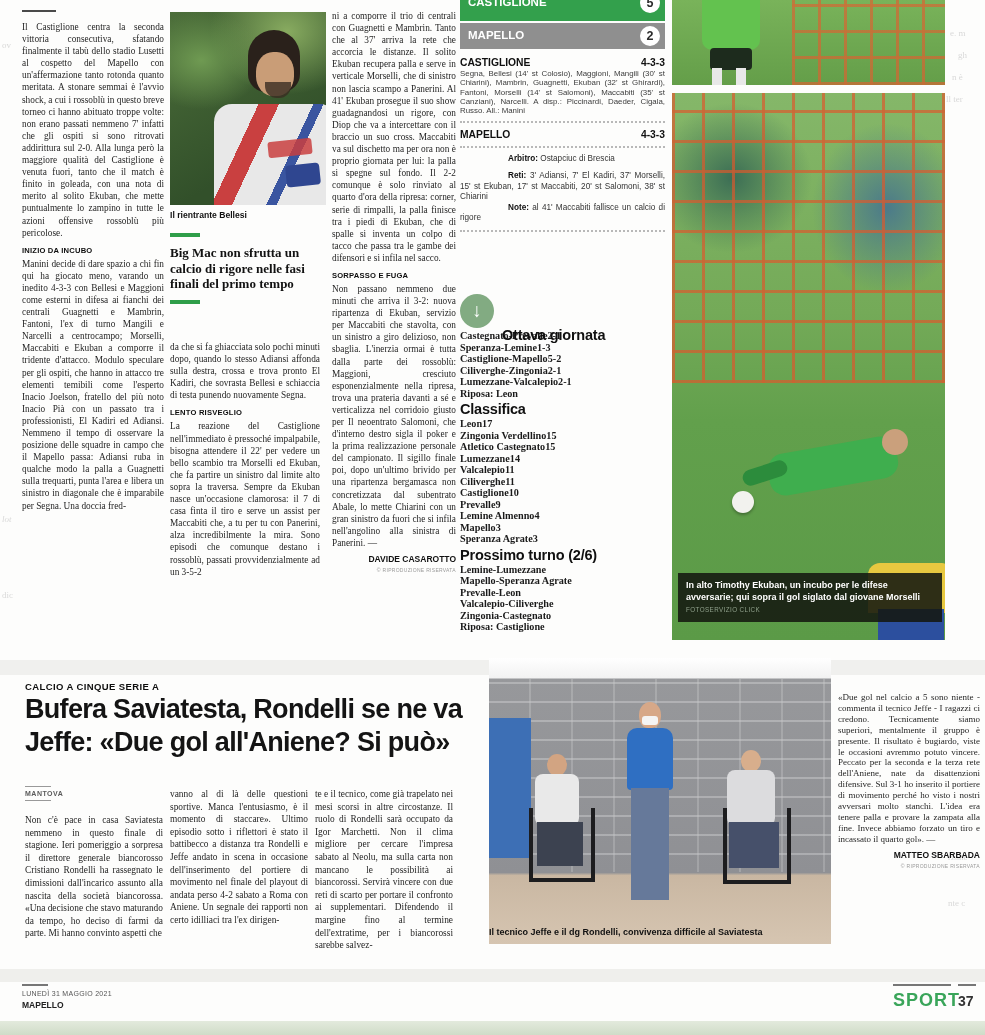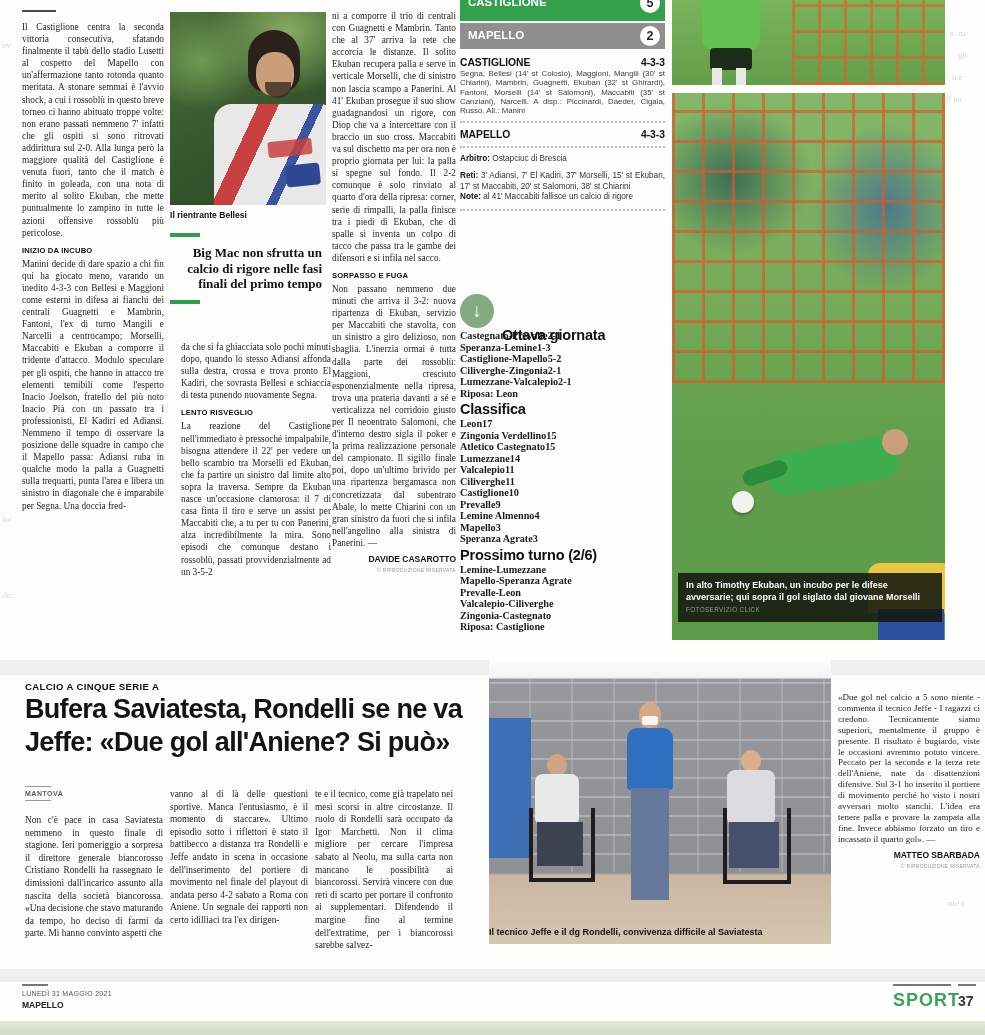--- a/index.html
+++ b/index.html
@@ -24,21 +24,21 @@
   .sbbar1{position:relative;height:21px;background:#33a04c;overflow:hidden;}
   .sbbar2{position:relative;height:26px;background:#8f8f8f;margin-top:2px;}
   .sbteam{font-family:"Liberation Sans",sans-serif;font-weight:bold;color:#fff;font-size:11.5px;}
   .scorecircle{position:absolute;width:20px;height:20px;background:#fff;border-radius:50%;
                text-align:center;font:bold 12.5px/20px "Liberation Sans",sans-serif;color:#2b2b2b;}
   .sbhead{display:flex;justify-content:space-between;font-family:"Liberation Sans",sans-serif;
           font-weight:bold;font-size:10.3px;color:#101010;}
   .sbl{font:7.9px/9.3px "Liberation Sans",sans-serif;color:#3c3c3c;text-align:justify;margin:1px 0 0;}
   .dot{border-top:2px dotted #b8b8b8;margin:6px 0;}
   .inf{font:8.2px/10.6px "Liberation Sans",sans-serif;color:#333;margin:0 0 4px;text-align:justify;}
-  .inf b{color:#0f0f0f;}
+  .inf b{color:#0f0f0f;margin-left:48px;}
   
   .rr{display:flex;font:bold 10.2px/11.5px "Liberation Serif",serif;color:#1a1a1a;}
   .rt{font-family:"Liberation Sans",sans-serif;font-weight:bold;font-size:14.5px;line-height:17px;
       letter-spacing:-.2px;color:#101010;margin-top:2px;}
   .downcircle{width:34px;height:34px;border-radius:50%;background:#82ab82;color:#fff;
               text-align:center;font:bold 19px/34px "Liberation Sans",sans-serif;}
   
   .kick{font-family:"Liberation Sans",sans-serif;font-weight:bold;font-size:9.5px;color:#0e0e0e;letter-spacing:.4px;}
   .hl{font-family:"Liberation Sans",sans-serif;font-weight:bold;font-size:27px;line-height:30px;
       letter-spacing:-.7px;color:#141414;white-space:nowrap;}
@@ -85,27 +85,27 @@
     <div class="abs" style="left:78px;top:18px;width:52px;height:62px;background:#2a211b;border-radius:26px 26px 18px 18px;"></div>
     <div class="abs" style="left:86px;top:40px;width:38px;height:44px;background:#c99d77;border-radius:45%;"></div>
     <div class="abs" style="left:95px;top:70px;width:26px;height:16px;background:#3a2d22;border-radius:0 0 12px 12px;opacity:.8;"></div>
     <div class="abs" style="left:44px;top:92px;width:120px;height:110px;border-radius:18px 14px 0 0;
          background:linear-gradient(115deg,#e8e8e8 0 26%,#c94040 26% 38%,#e8e8e8 38% 58%,#3a55a0 58% 64%,#e8e8e8 64%);"></div>
     <div class="abs" style="left:98px;top:128px;width:44px;height:16px;background:#c94040;border-radius:3px;transform:rotate(-6deg);opacity:.85;"></div>
     <div class="abs" style="left:116px;top:152px;width:34px;height:22px;background:#2f4690;border-radius:4px;transform:rotate(-6deg);"></div>
   </div>
   <div class="abs cap" style="left:170px;top:210px;width:156px;">Il rientrante Bellesi</div>
 
-  <div class="abs" style="left:170px;top:233px;width:152px;text-align:right;">
+  <div class="abs" style="left:170px;top:233px;width:152px;">
     <div class="grule"></div>
     <p class="pq">Big Mac non sfrutta un calcio di rigore nelle fasi finali del primo tempo</p>
     <div class="grule"></div>
   </div>
 
-  <div class="abs" style="left:170px;top:341px;width:150px;margin-left:11px;">
+  <div class="abs" style="left:170px;top:341px;width:150px;">
     <p class="bt">da che si fa ghiacciata solo pochi minuti dopo, quando lo stesso Adiansi affonda sulla destra, crossa e trova pronto El Kadiri, che sovrasta Bellesi e schiaccia di testa punendo nuovamente Segna.</p>
     <h4 class="sh">LENTO RISVEGLIO</h4>
     <p class="bt">La reazione del Castiglione nell'immediato è pressoché impalpabile, bisogna attendere il 22' per vedere un bello scambio tra Morselli ed Ekuban, che fa partire un sinistro dal limite alto sopra la traversa. Sempre da Ekuban nasce un'occasione clamorosa: il 7 di casa finta il tiro e serve un assist per Maccabiti che, a tu per tu con Panerini, alza incredibilmente la mira. Sono episodi che comunque destano i rossoblù, passati provvidenzialmente ad un 3-5-2</p>
   </div>
 
   <div class="abs" style="left:332px;top:10px;width:124px;">
     <p class="bt">ni a comporre il trio di centrali con Guagnetti e Mambrin. Tanto che al 37' arriva la rete che accorcia le distanze. Il solito Ekuban recupera palla e serve in verticale Morselli, che di sinistro non lascia scampo a Panerini. Al 41' Ekuban prosegue il suo show guadagnandosi un rigore, con Diop che va a intercettare con il braccio un suo cross. Maccabiti va sul dischetto ma per ora non è proprio giornata per lui: la palla si spegne sul fondo. Il 2-2 comunque è solo rinviato al quarto d'ora della ripresa: corner, serie di rimpalli, la palla finisce tra i piedi di Ekuban, che di spalle si inventa un colpo di tacco che passa tra le gambe dei difensori e si infila nel sacco.</p>
     <h4 class="sh">SORPASSO E FUGA</h4>
     <p class="bt">Non passano nemmeno due minuti che arriva il 3-2: nuova ripartenza di Ekuban, servizio per Maccabiti che stavolta, con un sinistro a giro delizioso, non sbaglia. L'inerzia ormai è tutta dalla parte dei rossoblù: Maggioni, cresciuto esponenzialmente nella ripresa, trova una prateria davanti a sé e verticalizza nel corridoio giusto per Il neoentrato Salomoni, che d'interno destro sigla il poker e la prima realizzazione personale del campionato. Il sigillo finale poi, dopo un'ultimo brivido per una ripartenza bergamasca non concretizzata dal subentrato Abale, lo mette Chiarini con un gran sinistro da fuori che si infila nell'angolino alla sinistra di Panerini. —</p>
     <div class="auth">DAVIDE CASAROTTO</div>

